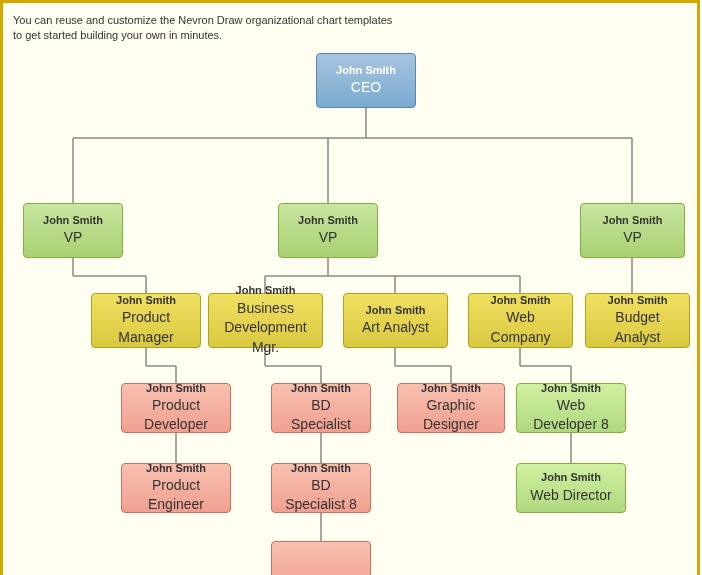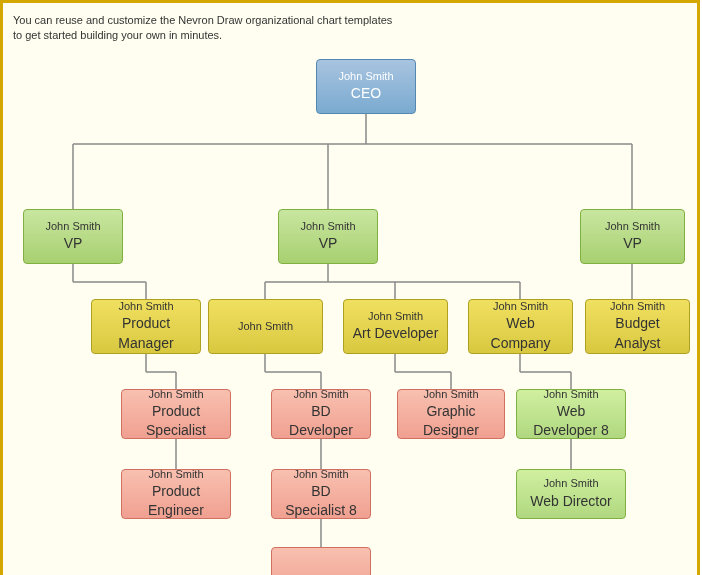--- a/index.html
+++ b/index.html
@@ -21,21 +21,21 @@
       font-size: 22px;
       font-weight: bold;
       color: #222;
       margin-bottom: 2px;
     }
     .subtitle {
       font-size: 11px;
       color: #333;
       max-width: 380px;
       line-height: 1.4;
-      margin-bottom: 10px;
+      margin-bottom: 4px;
     }
 
     
     .org-chart {
       position: relative;
       width: 100%;
     }
 
     
     .node {
@@ -45,21 +45,21 @@
       font-size: 11px;
       font-weight: bold;
       line-height: 1.4;
       position: absolute;
       display: flex;
       flex-direction: column;
       align-items: center;
       justify-content: center;
     }
     .node-name {
-      font-weight: normal;
+      font-weight: bold;
       font-size: 11px;
     }
     .node-title {
       font-weight: normal;
       font-size: 14px;
     }
 
     
     .node-blue {
       background: linear-gradient(to bottom, #a8c4e0, #7aaad0);
@@ -174,45 +174,46 @@
       <span class="node-title">VP</span>
     </div>
 
     <div class="node node-yellow" style="left:78px;top:245px;width:110px;height:55px;">
       <span class="node-name">John Smith</span>
       <span class="node-title">Product Manager</span>
     </div>
 
     <div class="node node-yellow" style="left:195px;top:245px;width:115px;height:55px;">
       <span class="node-name">John Smith</span>
+      <span class="node-title">Business Development Mgr.</span>
     </div>
 
     <div class="node node-yellow" style="left:330px;top:245px;width:105px;height:55px;">
       <span class="node-name">John Smith</span>
-      <span class="node-title">Art Developer</span>
+      <span class="node-title">Art Analyst</span>
     </div>
 
     <div class="node node-yellow" style="left:455px;top:245px;width:105px;height:55px;">
       <span class="node-name">John Smith</span>
       <span class="node-title">Web Company</span>
     </div>
 
     <div class="node node-yellow" style="left:572px;top:245px;width:105px;height:55px;">
       <span class="node-name">John Smith</span>
       <span class="node-title">Budget Analyst</span>
     </div>
 
     <div class="node node-pink" style="left:108px;top:335px;width:110px;height:50px;">
       <span class="node-name">John Smith</span>
-      <span class="node-title">Product Specialist</span>
+      <span class="node-title">Product Developer</span>
     </div>
 
     <div class="node node-pink" style="left:258px;top:335px;width:100px;height:50px;">
       <span class="node-name">John Smith</span>
-      <span class="node-title">BD Developer</span>
+      <span class="node-title">BD Specialist</span>
     </div>
 
     <div class="node node-pink" style="left:384px;top:335px;width:108px;height:50px;">
       <span class="node-name">John Smith</span>
       <span class="node-title">Graphic Designer</span>
     </div>
 
     <div class="node node-light-green" style="left:503px;top:335px;width:110px;height:50px;">
       <span class="node-name">John Smith</span>
       <span class="node-title">Web Developer 8</span>

